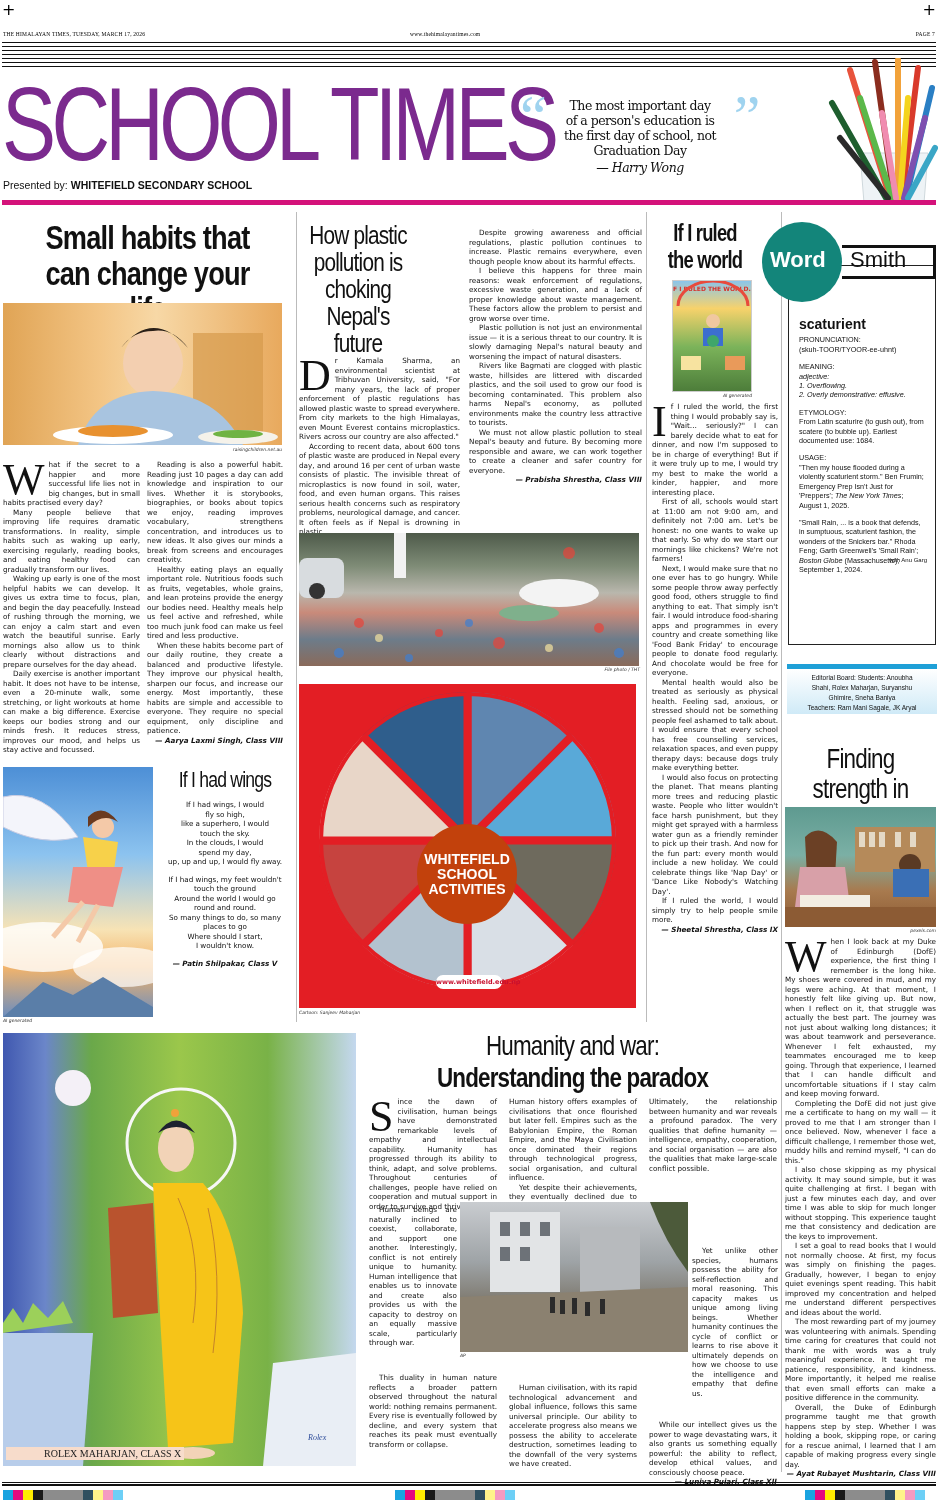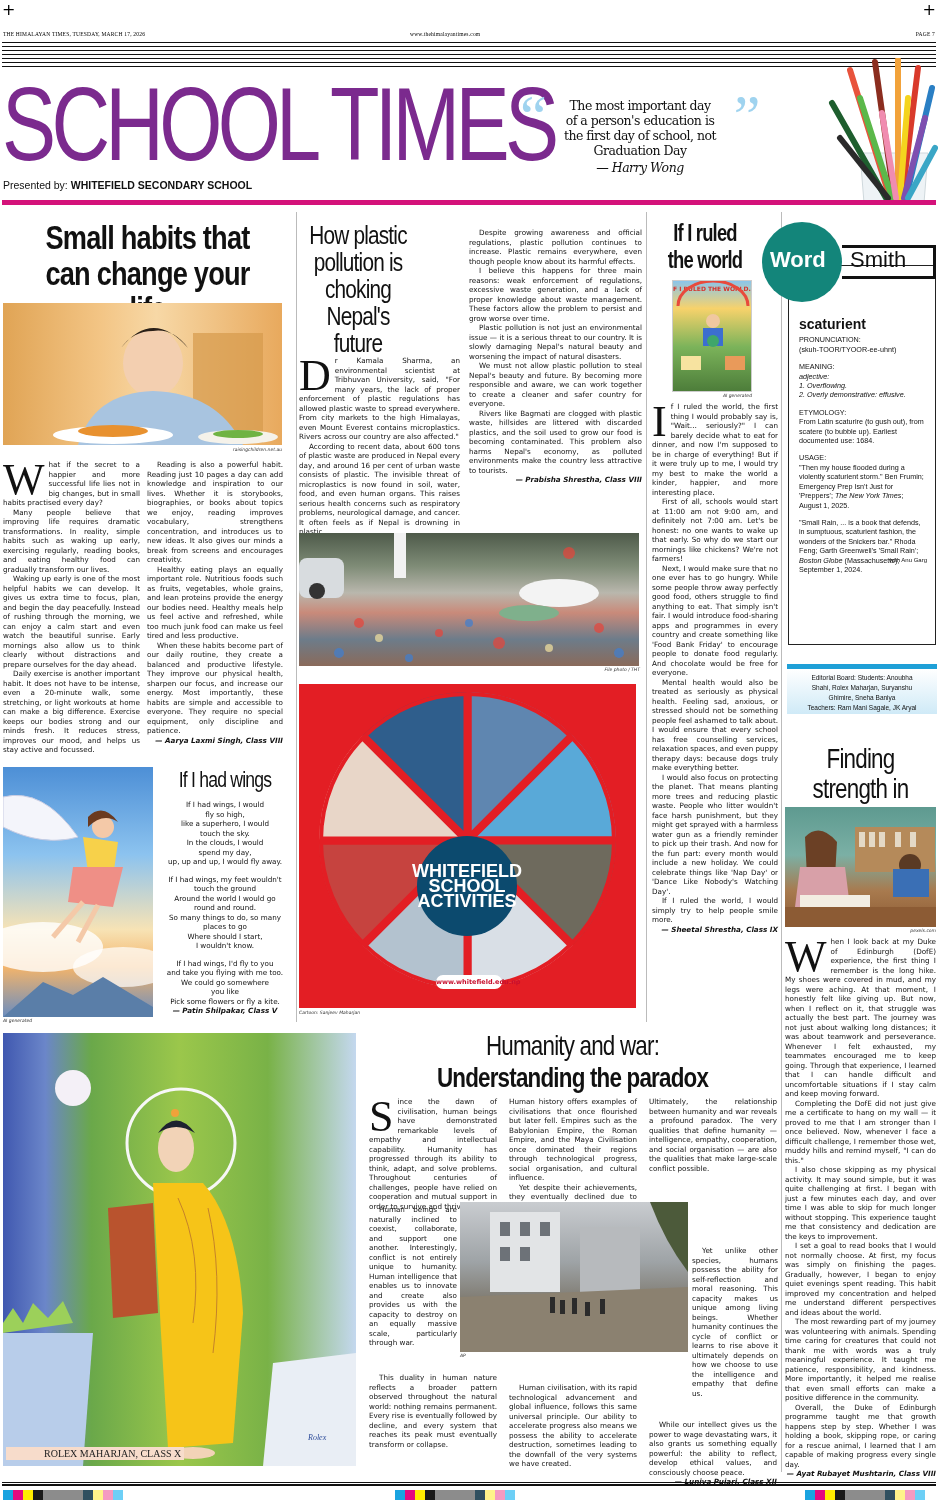--- a/index.html
+++ b/index.html
@@ -46,22 +46,22 @@
   .ws-term { font-size: 14px; font-weight: 700; margin-bottom: 6px; }
   .ws-sec { margin-bottom: 8px; }
   .ws-sec .lbl { font-weight: 400; }
   .ws-sec .it { font-style: italic; }
 
   .board { position: absolute; left: 787px; top: 664px; width: 150px; height: 50px; border-top: 5px solid #1fa0d7;
     background: linear-gradient(#ffffff, #cfeaf7); text-align: center; font-family: "Liberation Sans", sans-serif; font-size: 6.5px; line-height: 10px; padding-top: 4px; color: #111; }
 
   .activities { position: absolute; left: 299px; top: 684px; width: 337px; height: 324px; background: #e31e24; overflow: hidden; }
   .wheel { position: absolute; left: 20px; top: 8px; width: 297px; height: 297px; border-radius: 50%; overflow: hidden; }
-  .wheel-center { position: absolute; left: 118px; top: 152px; width: 100px; height: 100px; border-radius: 50%; background: #0c4a6e;
-    display: flex; align-items: center; justify-content: center; text-align: center; color: #fff; font-family: "Liberation Sans", sans-serif; font-weight: 700; font-size: 18px; line-height: 15px; }
+  .wheel-center { position: absolute; left: 118px; top: 140px; width: 100px; height: 100px; border-radius: 50%; background: #c2410c;
+    display: flex; align-items: center; justify-content: center; text-align: center; color: #fff; font-family: "Liberation Sans", sans-serif; font-weight: 700; font-size: 14px; line-height: 15px; }
   .act-url { position: absolute; left: 137px; top: 291px; width: 66px; height: 14px; background: #fff; border-radius: 7px; color: #c8102e; font-size: 6.5px; font-weight: 700; text-align: center; line-height: 14px; }
 
   .poem { font-family: "DejaVu Sans", sans-serif; font-size: 7.2px; line-height: 9.5px; text-align: center; color: #111; }
   .poem .stanza { margin-bottom: 8px; }
   .poem-line { display: block; }
 
   .color-bar { position: absolute; top: 1490px; height: 10px; display: flex; }
   .color-bar span { display: block; height: 10px; }
   .bottom-rule { position: absolute; top: 1482px; left: 2px; right: 2px; height: 4px; border-top: 1px solid #111; border-bottom: 2px solid #111; }
 </style>
@@ -176,44 +176,37 @@
   <div class="stanza">
     <span class="poem-line">If I had wings, my feet wouldn't</span>
     <span class="poem-line">touch the ground</span>
     <span class="poem-line">Around the world I would go</span>
     <span class="poem-line">round and round.</span>
     <span class="poem-line">So many things to do, so many</span>
     <span class="poem-line">places to go</span>
     <span class="poem-line">Where should I start,</span>
     <span class="poem-line">I wouldn't know.</span>
   </div>
-  <div class="stanza" style="margin-bottom:0;">
-    <span class="poem-line">If I had wings, I'd fly to you</span>
-    <span class="poem-line">and take you flying with me too.</span>
-    <span class="poem-line">We could go somewhere</span>
-    <span class="poem-line">you like</span>
-    <span class="poem-line">Pick some flowers or fly a kite.</span>
-  </div>
   <div class="byline" style="text-align:center;">— Patin Shilpakar, Class V</div>
 </div>
 
 <div class="abs headline" style="left:297px;top:222px;width:122px;font-size:26px;line-height:27px;">
   <div class="hl-light">How plastic pollution is choking Nepal's future</div>
 </div>
 <div class="abs body-text" style="left:299px;top:356px;width:161px;">
   <span class="dropcap">D</span>
   <p class="first">r Kamala Sharma, an environmental scientist at Tribhuvan University, said, "For many years, the lack of proper enforcement of plastic regulations has allowed plastic waste to spread everywhere. From city markets to the high Himalayas, even Mount Everest contains microplastics. Rivers across our country are also affected."</p>
   <p>According to recent data, about 600 tons of plastic waste are produced in Nepal every day, and around 16 per cent of urban waste consists of plastic. The invisible threat of microplastics is now found in soil, water, food, and even human organs. This raises serious health concerns such as respiratory problems, neurological damage, and cancer. It often feels as if Nepal is drowning in plastic.</p>
 </div>
 <div class="abs body-text" style="left:469px;top:228px;width:173px;">
   <p>Despite growing awareness and official regulations, plastic pollution continues to increase. Plastic remains everywhere, even though people know about its harmful effects.</p>
   <p>I believe this happens for three main reasons: weak enforcement of regulations, excessive waste generation, and a lack of proper knowledge about waste management. These factors allow the problem to persist and grow worse over time.</p>
   <p>Plastic pollution is not just an environmental issue — it is a serious threat to our country. It is slowly damaging Nepal's natural beauty and worsening the impact of natural disasters.</p>
+  <p>Rivers like Bagmati are clogged with plastic waste, hillsides are littered with discarded plastics, and the soil used to grow our food is becoming contaminated. This problem also harms Nepal's economy, as polluted environments make the country less attractive to tourists.</p>
   <p>We must not allow plastic pollution to steal Nepal's beauty and future. By becoming more responsible and aware, we can work together to create a cleaner and safer country for everyone.</p>
-  <p>Rivers like Bagmati are clogged with plastic waste, hillsides are littered with discarded plastics, and the soil used to grow our food is becoming contaminated. This problem also harms Nepal's economy, as polluted environments make the country less attractive to tourists.</p>
   <div class="byline">— Prabisha Shrestha, Class VIII</div>
 </div>
 <div class="photo" style="left:299px;top:533px;width:340px;height:133px;background:linear-gradient(180deg,#4e5a4a 0%,#7f8c77 25%,#b9b7ad 45%,#c98a7a 60%,#6d7c8a 80%,#8a6a5a 100%);">
   <svg width="340" height="133" viewBox="0 0 340 133">
     <rect x="0" y="25" width="45" height="40" rx="8" fill="#d8dcdf"></rect>
     <circle cx="18" cy="58" r="8" fill="#333"></circle>
     <rect x="95" y="0" width="12" height="45" fill="#f2f2f2"></rect>
     <ellipse cx="260" cy="60" rx="40" ry="14" fill="#f3f3f3"></ellipse>
     <ellipse cx="230" cy="80" rx="30" ry="8" fill="#7fb08c"></ellipse>
     <g fill="#e8443a" opacity="0.7">

